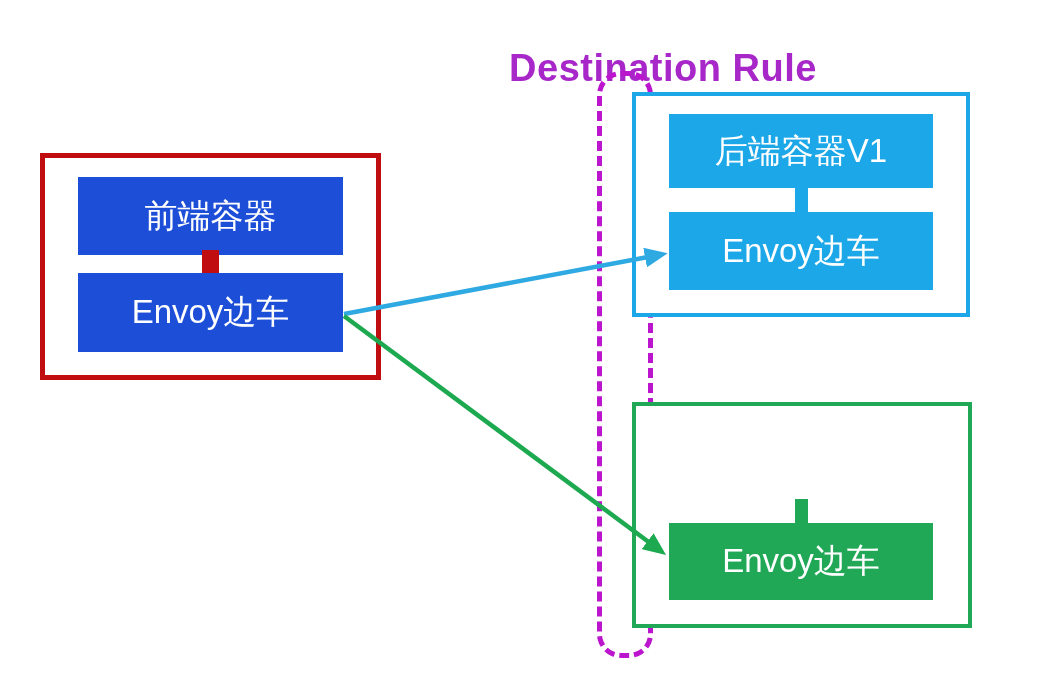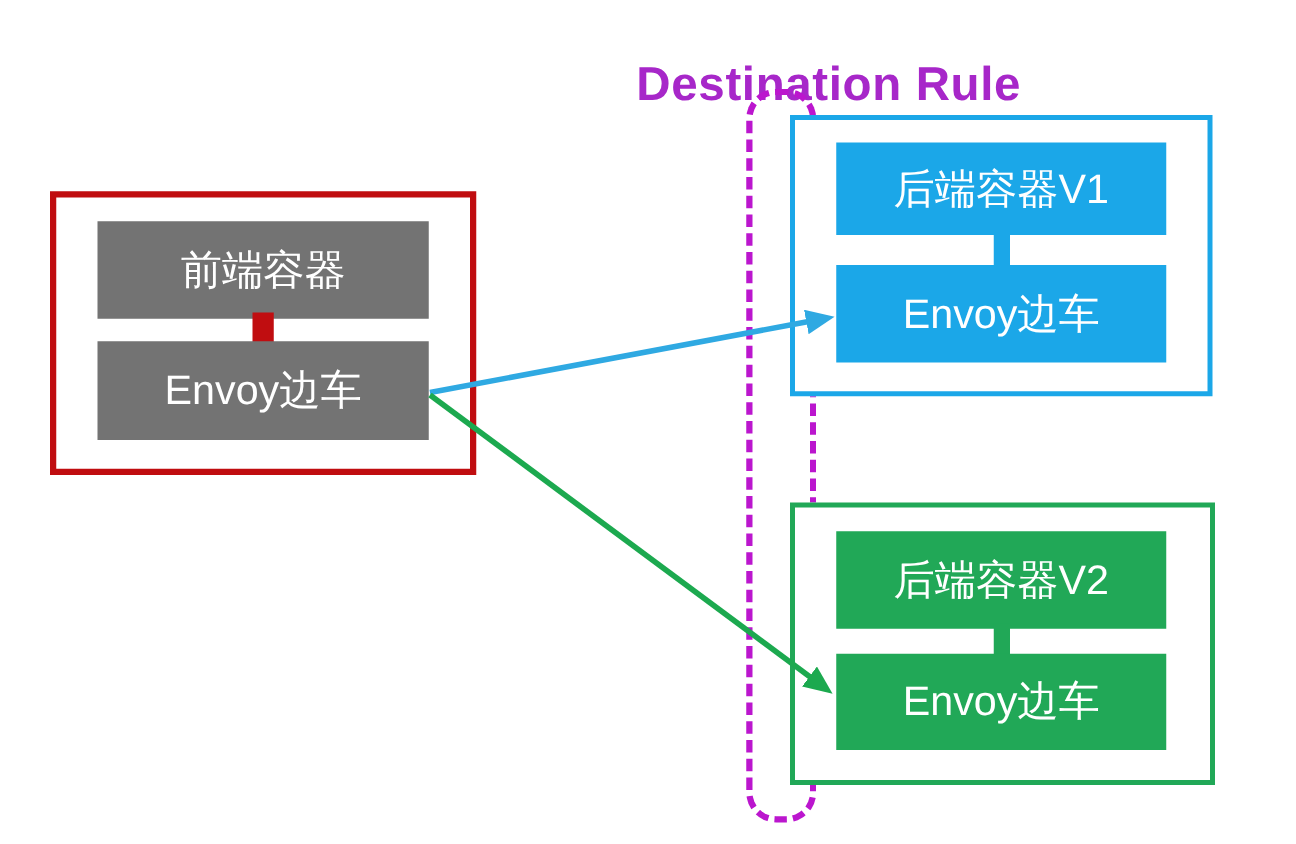--- a/index.html
+++ b/index.html
@@ -68,21 +68,21 @@
     position: absolute;
     display: flex;
     align-items: center;
     justify-content: center;
     color: #ffffff;
     font-size: 33px;
     font-weight: 400;
     white-space: nowrap;
     box-sizing: border-box;
   }
-  .node.red   { background: #737373; }
+  .node.red   { background: #1d4ed8; }
   .node.blue  { background: #1ba7e8; }
   .node.green { background: #21a857; }
 
   
   .fe-container { left: 78px;  top: 177px; width: 265px; height: 78px; }
   .fe-sidecar   { left: 78px;  top: 273px; width: 265px; height: 79px; }
   .fe-connector { left: 202px; top: 250px; width: 17px;  height: 28px; background: #c00d10; }
 
   
   .b1-container { left: 669px; top: 114px; width: 264px; height: 74px; }
@@ -115,21 +115,20 @@
   <div class="node red fe-container">前端容器</div>
   <div class="abs fe-connector"></div>
   <div class="node red fe-sidecar">Envoy边车</div>
 
   <div class="pod pod-backend-v1"></div>
   <div class="node blue b1-container">后端容器V1</div>
   <div class="abs b1-connector"></div>
   <div class="node blue b1-sidecar">Envoy边车</div>
 
   <div class="pod pod-backend-v2"></div>
-  <div class="node green b2-container">后端容器V2</div>
   <div class="abs b2-connector"></div>
   <div class="node green b2-sidecar">Envoy边车</div>
 
   <svg id="arrows" viewBox="0 0 1037 675" xmlns="http://www.w3.org/2000/svg">
     <defs>
       <marker id="head-blue" markerUnits="userSpaceOnUse" markerWidth="24" markerHeight="20" refX="3" refY="10" orient="auto">
         <path d="M0,0 L23,10 L0,20 Z" fill="#2fa9e2"></path>
       </marker>
       <marker id="head-green" markerUnits="userSpaceOnUse" markerWidth="24" markerHeight="20" refX="3" refY="10" orient="auto">
         <path d="M0,0 L23,10 L0,20 Z" fill="#1ca94f"></path>

